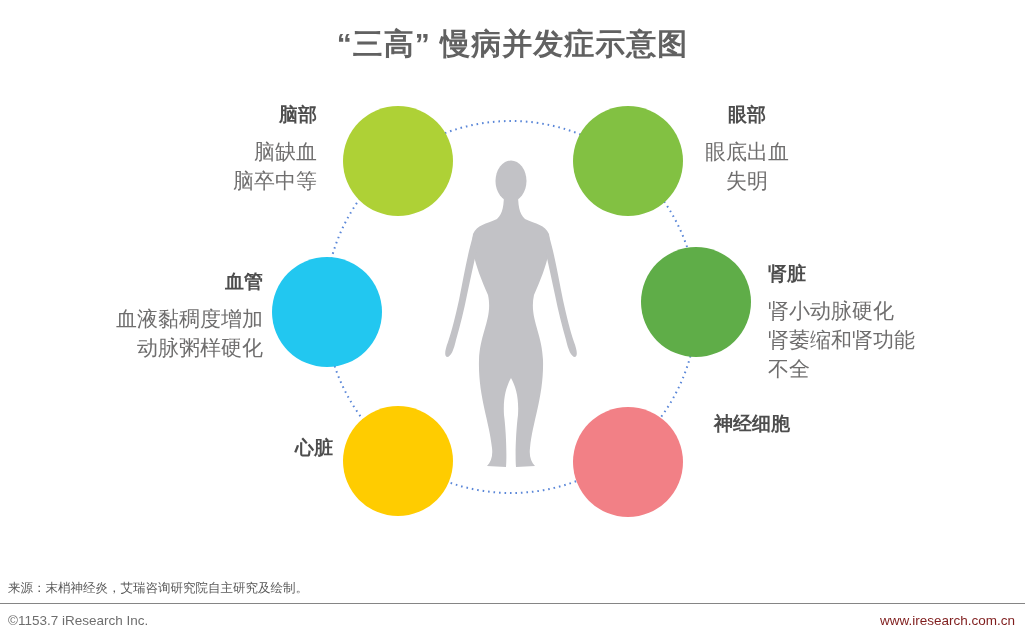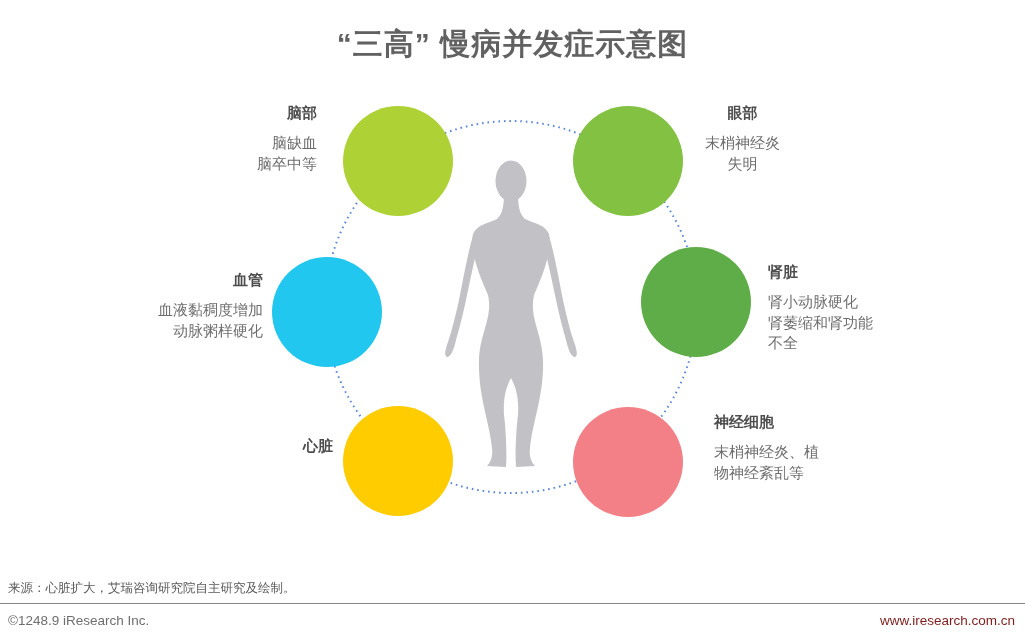--- a/index.html
+++ b/index.html
@@ -13,22 +13,22 @@
   }
   svg.fig{position:absolute;left:0;top:0;}
   .circle{position:absolute;width:110px;height:110px;border-radius:50%;}
   #c-brain{left:343px;top:106px;}
   #c-eye{left:573px;top:106px;}
   #c-vessel{left:272px;top:257px;}
   #c-kidney{left:641px;top:247px;}
   #c-heart{left:343px;top:406px;}
   #c-nerve{left:573px;top:407px;}
   .org{position:absolute;}
-  .org .lbl{font-size:15px;font-weight:bold;color:#4d4d4d;line-height:1.2;}
-  .org .desc{margin-top:11px;font-size:15px;color:#6f6e6e;line-height:1.38;white-space:pre-line;}
+  .org .lbl{font-size:19px;font-weight:bold;color:#4d4d4d;line-height:1.2;}
+  .org .desc{margin-top:11px;font-size:21px;color:#6f6e6e;line-height:1.38;white-space:pre-line;}
   .right{text-align:right;}
   #g-brain{right:708px;top:104px;}
   #g-eye{left:705px;top:104px;text-align:center;}
   #g-vessel{right:762px;top:271px;}
   #g-kidney{left:768px;top:263px;}
   #g-heart{right:692px;top:437px;}
   #g-nerve{left:714px;top:413px;}
   .src{position:absolute;left:8px;top:580px;font-size:12.5px;color:#595959;}
   .rule{position:absolute;left:0;right:0;top:603px;height:1px;background:#858585;}
   .copy{position:absolute;left:8px;top:613px;font-size:13.5px;color:#6e6e6e;}
@@ -89,21 +89,21 @@
   <div class="circle" id="c-nerve" style="background-color: rgb(242, 128, 134);"></div>
 
   <div class="org right" id="g-brain">
     <div class="lbl">脑部</div>
     <div class="desc">脑缺血
 脑卒中等</div>
   </div>
 
   <div class="org" id="g-eye">
     <div class="lbl">眼部</div>
-    <div class="desc">末梢神经炎
+    <div class="desc">眼底出血
 失明</div>
   </div>
 
   <div class="org" id="g-kidney">
     <div class="lbl">肾脏</div>
     <div class="desc">肾小动脉硬化
 肾萎缩和肾功能
 不全</div>
   </div>
 
@@ -112,22 +112,20 @@
     <div class="desc">血液黏稠度增加
 动脉粥样硬化</div>
   </div>
 
   <div class="org right" id="g-heart">
     <div class="lbl">心脏</div>
   </div>
 
   <div class="org" id="g-nerve">
     <div class="lbl">神经细胞</div>
-    <div class="desc">末梢神经炎、植
-物神经紊乱等</div>
   </div>
 
-  <div class="src">来源：心脏扩大，艾瑞咨询研究院自主研究及绘制。</div>
+  <div class="src">来源：末梢神经炎，艾瑞咨询研究院自主研究及绘制。</div>
   <div class="rule"></div>
-  <div class="copy">©1248.9 iResearch Inc.</div>
+  <div class="copy">©1153.7 iResearch Inc.</div>
   <div class="site">www.iresearch.com.cn</div>
 
 </div>
 
 </body></html>

